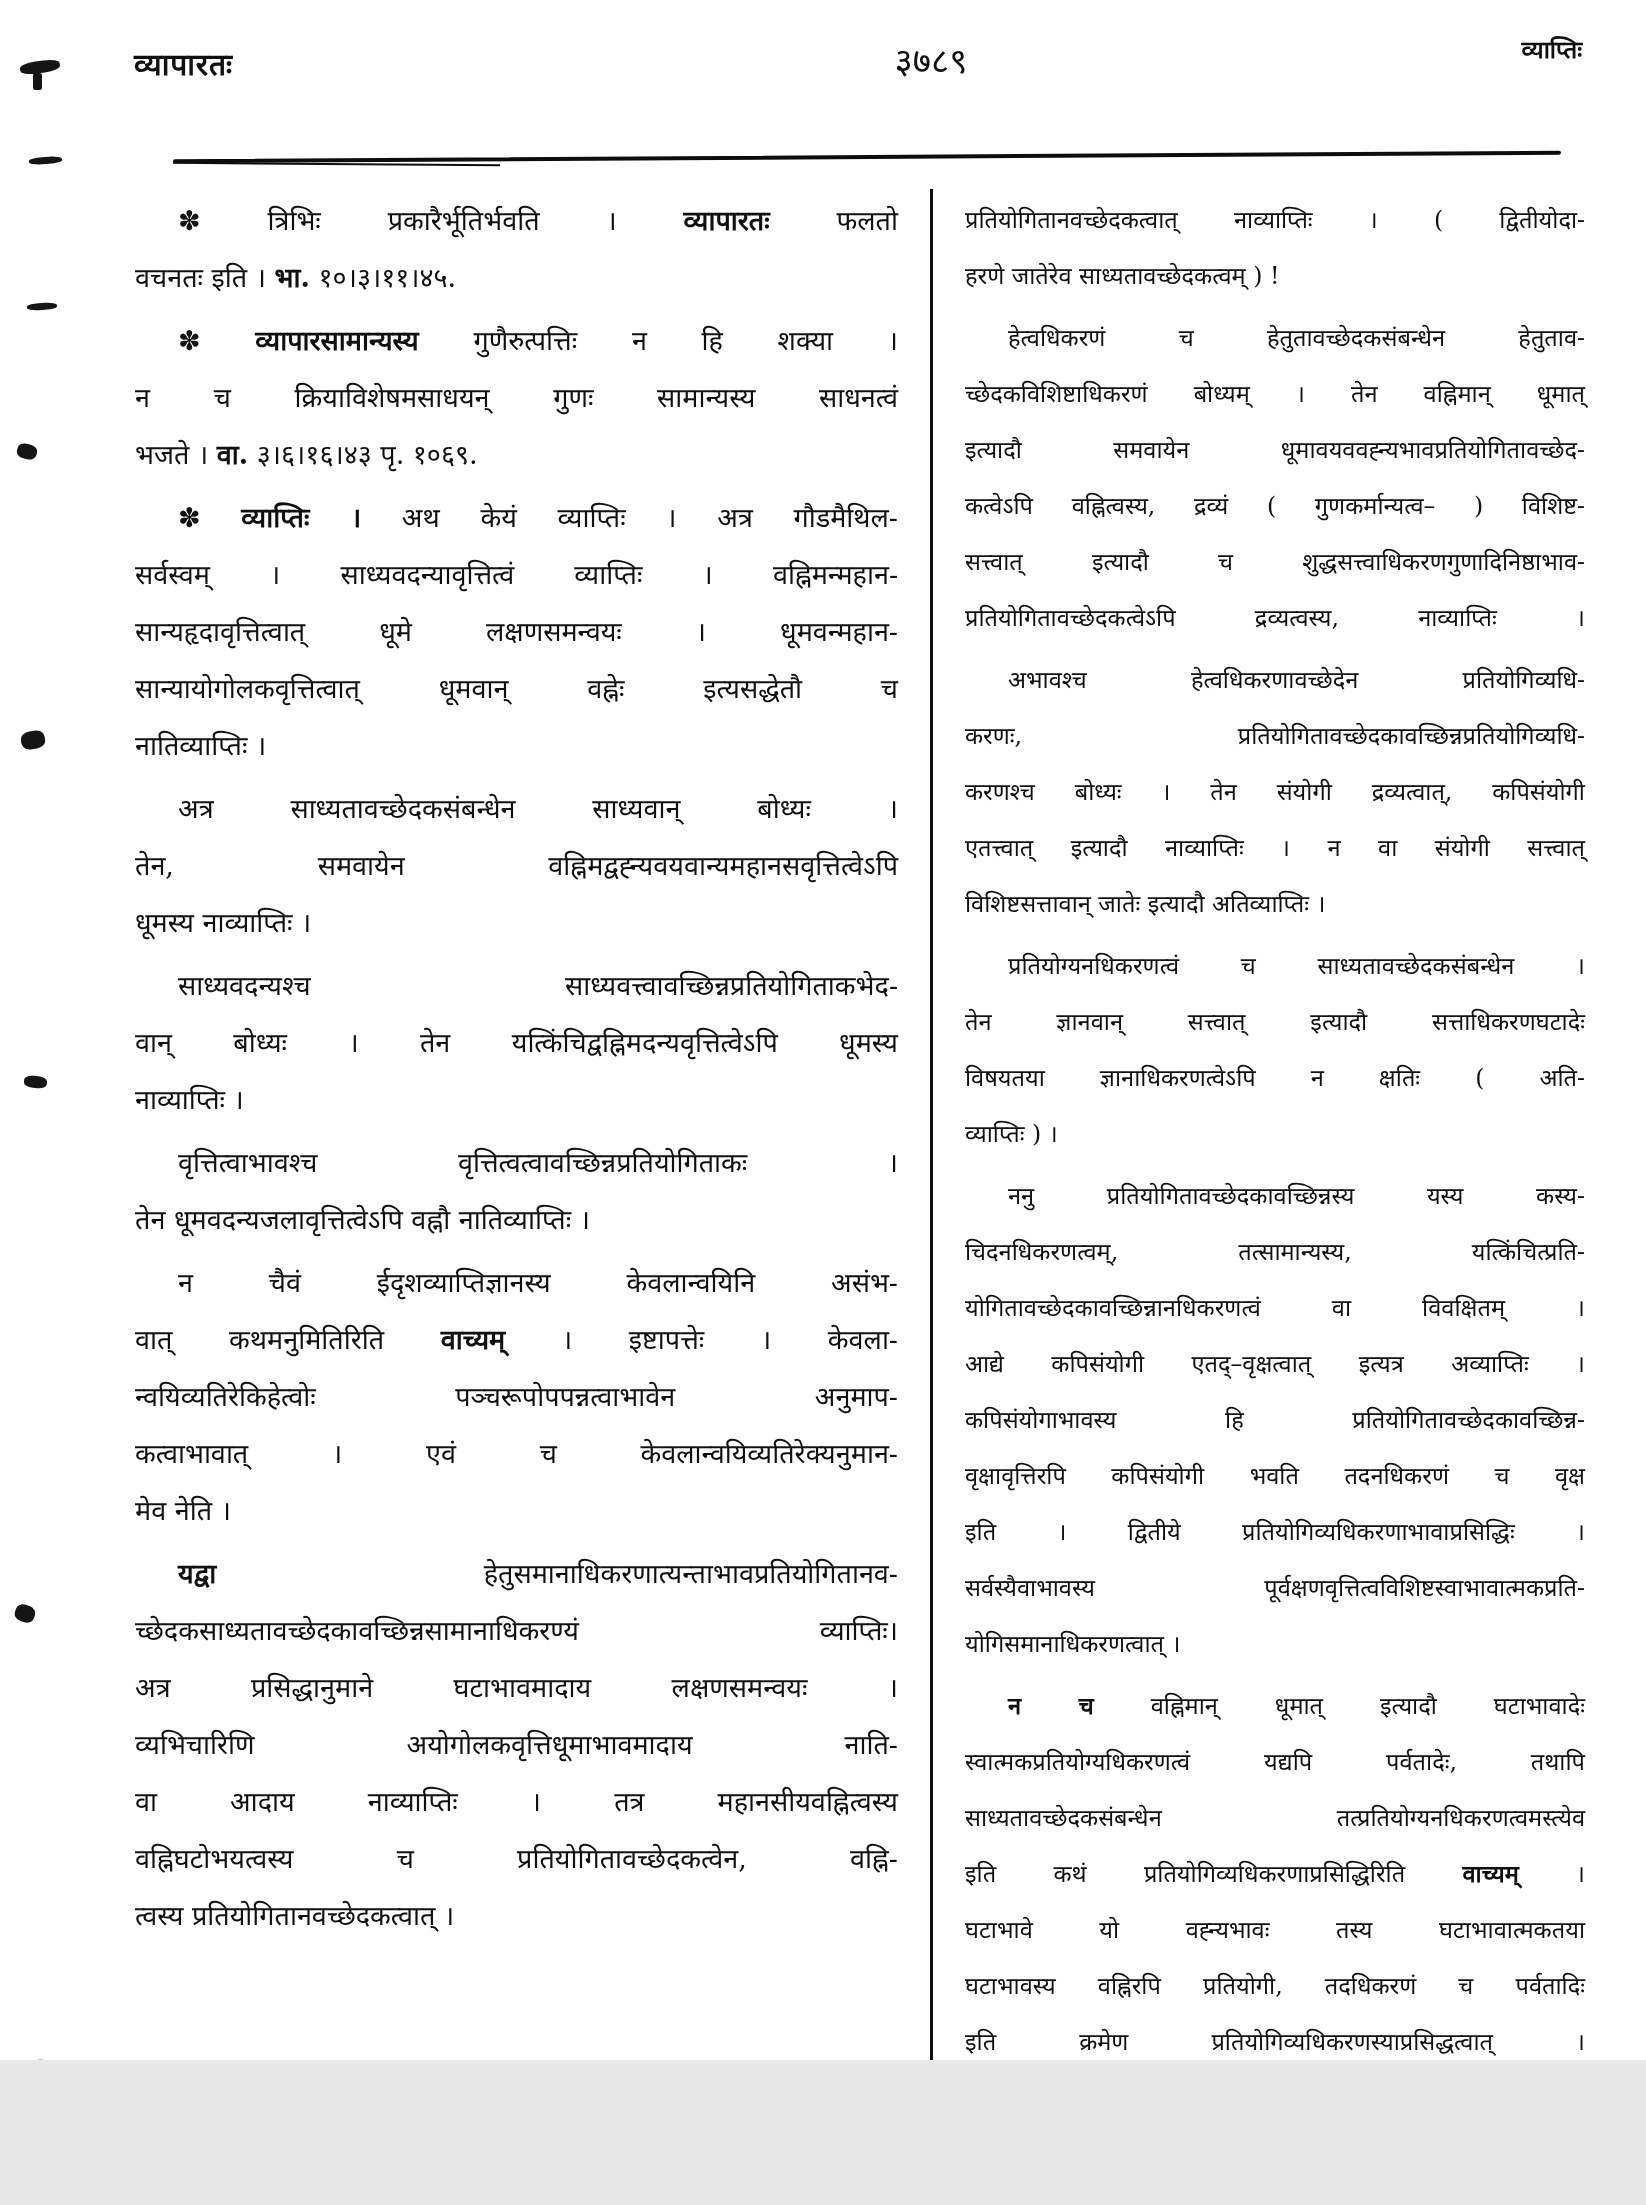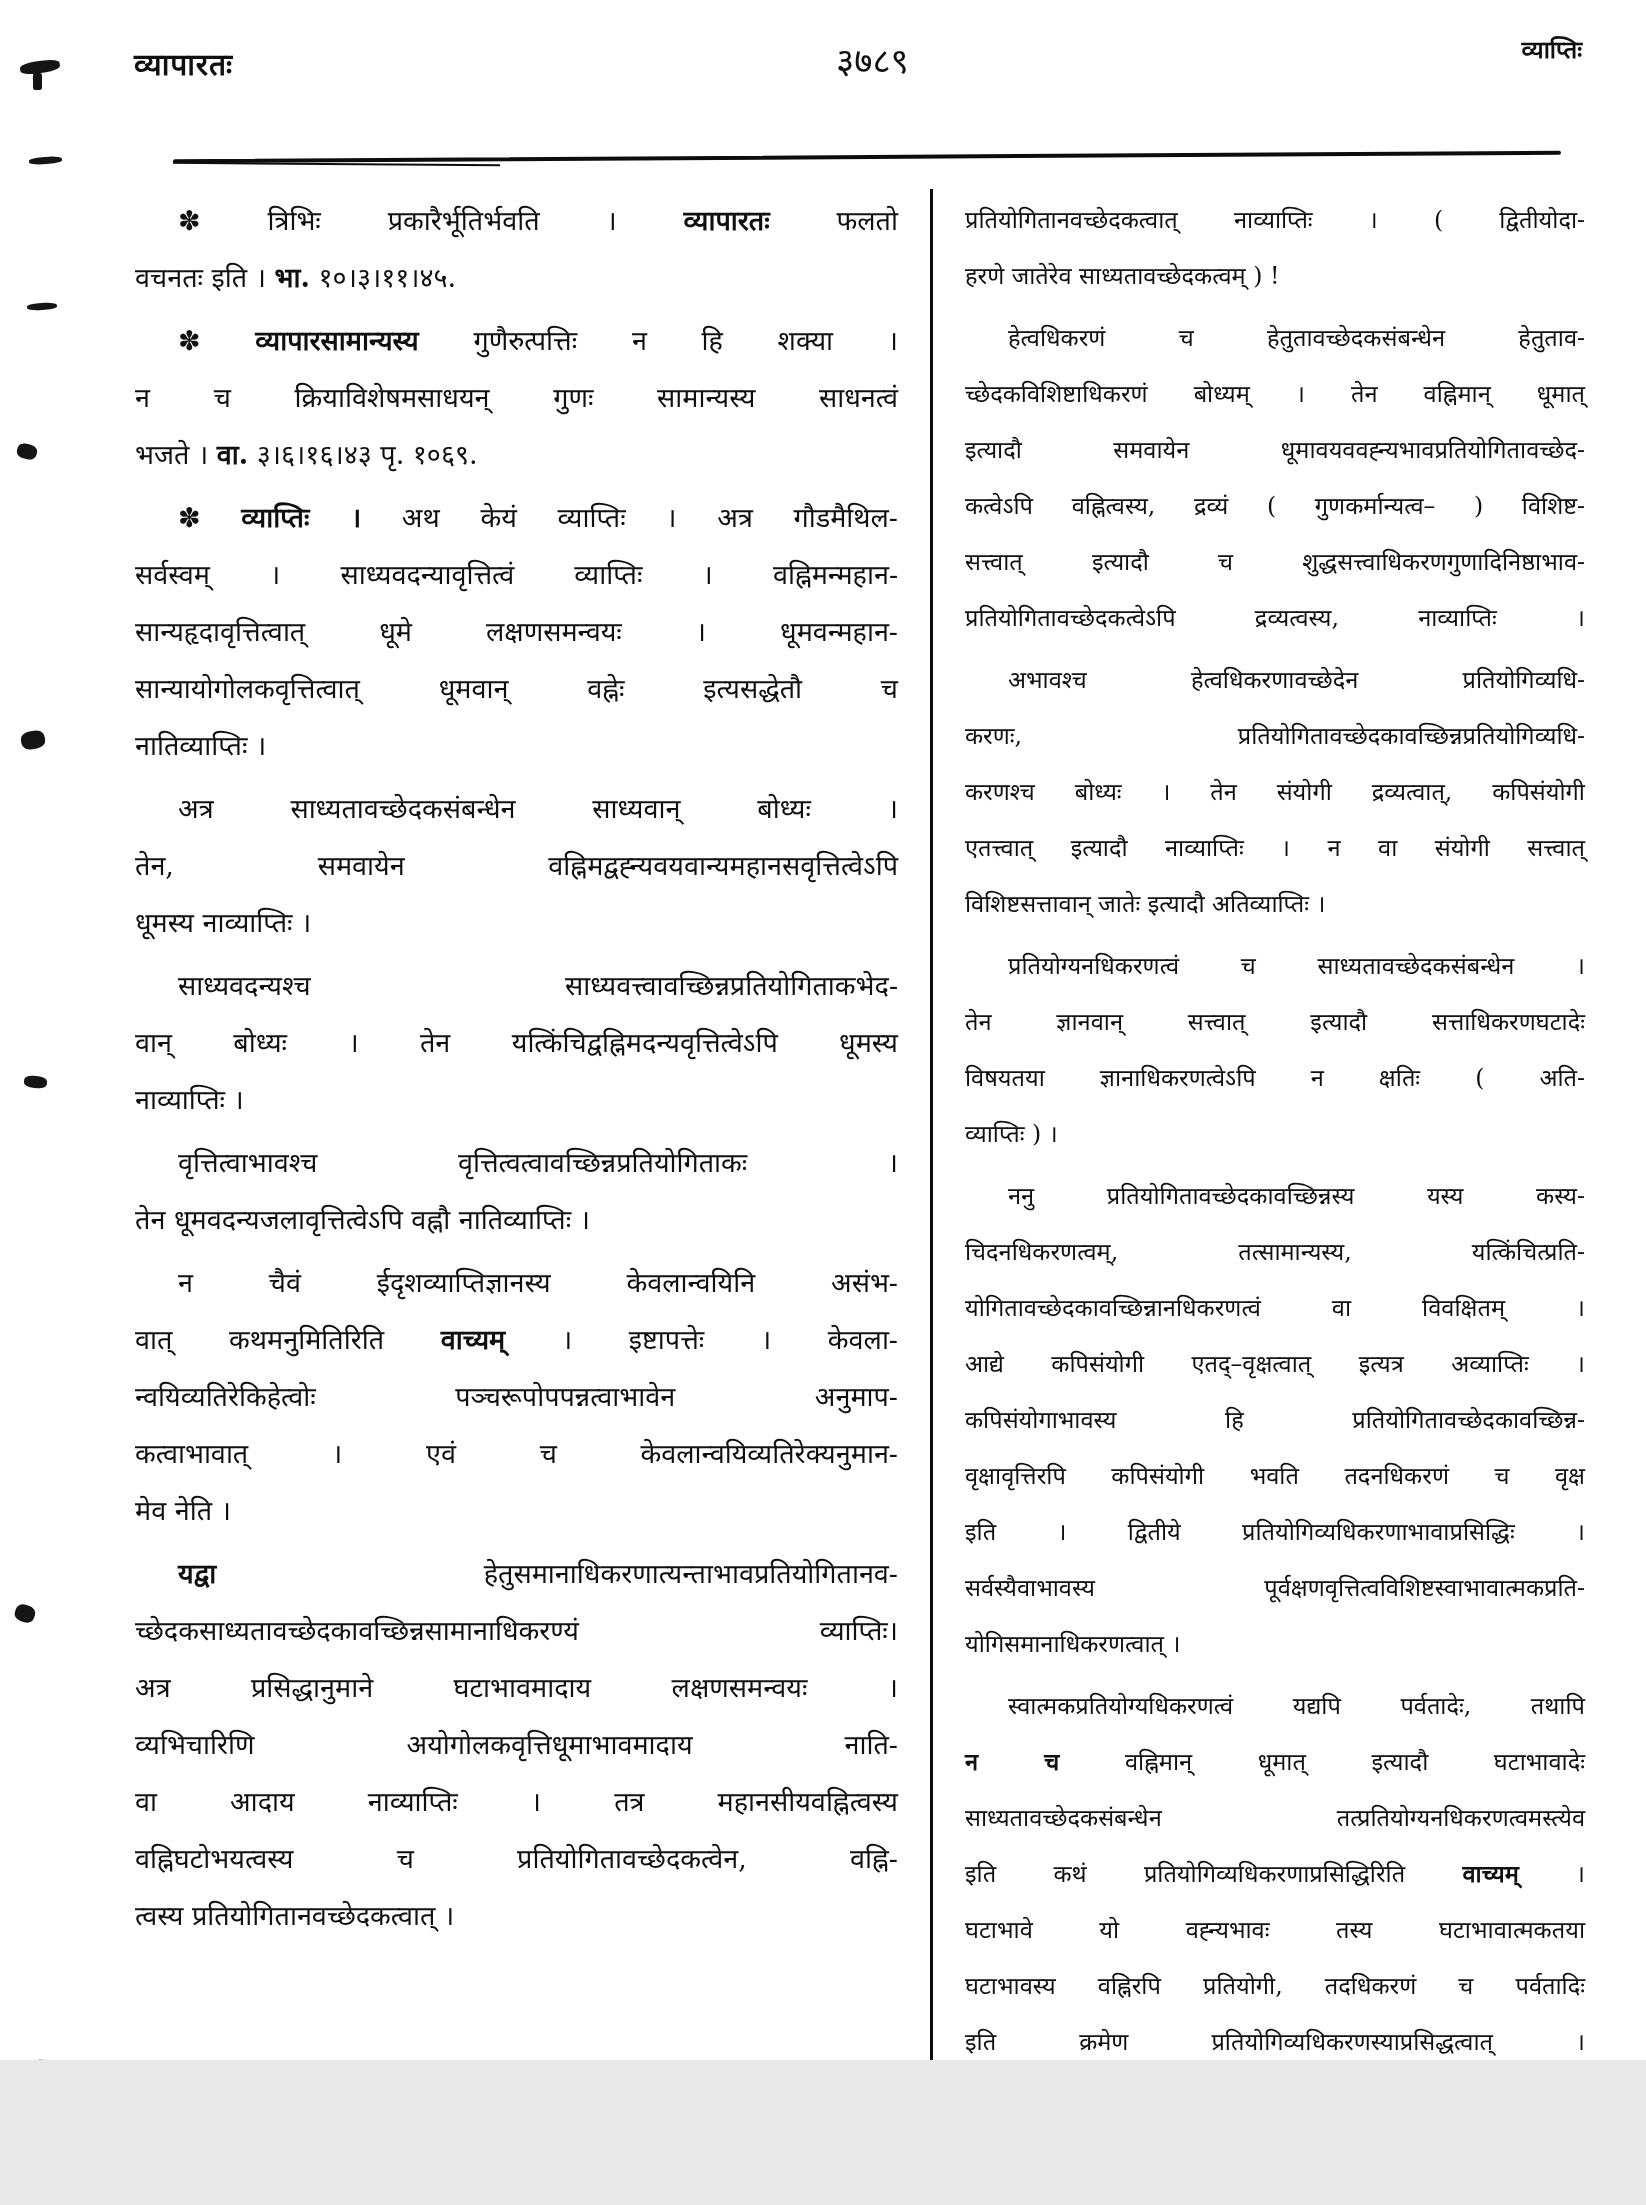--- a/index.html
+++ b/index.html
@@ -11,21 +11,21 @@
     font-family:"DejaVu Serif","Liberation Serif",serif;
     overflow:hidden;
   }
   
   .hdr-left{
     position:absolute;left:134px;top:43px;
     font-size:30px;font-weight:bold;letter-spacing:0.8px;
   }
   .hdr-num{
     position:absolute;left:836px;top:36px;width:190px;
-    font-size:35px;
+    text-align:center;font-size:35px;
   }
   .hdr-right{
     position:absolute;right:65px;top:32px;
     font-size:24px;font-weight:bold;
   }
   .hdr-rule{
     position:absolute;left:173px;top:155px;width:1388px;height:3.8px;
     background:#0d0d0d;border-radius:2.3px;
     transform:rotate(-0.35deg);
   }
@@ -155,22 +155,22 @@
         <div class="line"><span>चिदनधिकरणत्वम्, तत्सामान्यस्य, यत्किंचित्प्रति-</span></div>
         <div class="line"><span>योगितावच्छेदकावच्छिन्नानधिकरणत्वं वा विवक्षितम् ।</span></div>
         <div class="line"><span>आद्ये कपिसंयोगी एतद्–वृक्षत्वात् इत्यत्र अव्याप्तिः ।</span></div>
         <div class="line"><span>कपिसंयोगाभावस्य हि प्रतियोगितावच्छेदकावच्छिन्न-</span></div>
         <div class="line"><span>वृक्षावृत्तिरपि कपिसंयोगी भवति तदनधिकरणं च वृक्ष</span></div>
         <div class="line"><span>इति । द्वितीये प्रतियोगिव्यधिकरणाभावाप्रसिद्धिः ।</span></div>
         <div class="line"><span>सर्वस्यैवाभावस्य पूर्वक्षणवृत्तित्वविशिष्टस्वाभावात्मकप्रति-</span></div>
         <div class="line short"><span>योगिसमानाधिकरणत्वात् ।</span></div>
       </div>
       <div class="para indent">
+        <div class="line"><span class="b">न च</span><span> वह्निमान् धूमात् इत्यादौ घटाभावादेः</span></div>
         <div class="line"><span>स्वात्मकप्रतियोग्यधिकरणत्वं यद्यपि पर्वतादेः, तथापि</span></div>
-        <div class="line"><span class="b">न च</span><span> वह्निमान् धूमात् इत्यादौ घटाभावादेः</span></div>
         <div class="line"><span>साध्यतावच्छेदकसंबन्धेन तत्प्रतियोग्यनधिकरणत्वमस्त्येव</span></div>
         <div class="line"><span>इति कथं प्रतियोगिव्यधिकरणाप्रसिद्धिरिति </span><span class="b">वाच्यम्</span><span> ।</span></div>
         <div class="line"><span>घटाभावे यो वह्न्यभावः तस्य घटाभावात्मकतया</span></div>
         <div class="line"><span>घटाभावस्य वह्निरपि प्रतियोगी, तदधिकरणं च पर्वतादिः</span></div>
         <div class="line"><span>इति क्रमेण प्रतियोगिव्यधिकरणस्याप्रसिद्धत्वात् ।</span></div>
       </div>
       <div class="para indent">
         <div class="line"><span>यदि तु घटाभावादौ वह्न्यभावादिभिन्न इत्युच्यते</span></div>
         <div class="line"><span>तथापि धूमाभाववान् वह्न्यभावात् इत्यादौ अव्याप्तिः ।</span></div>
       </div>

